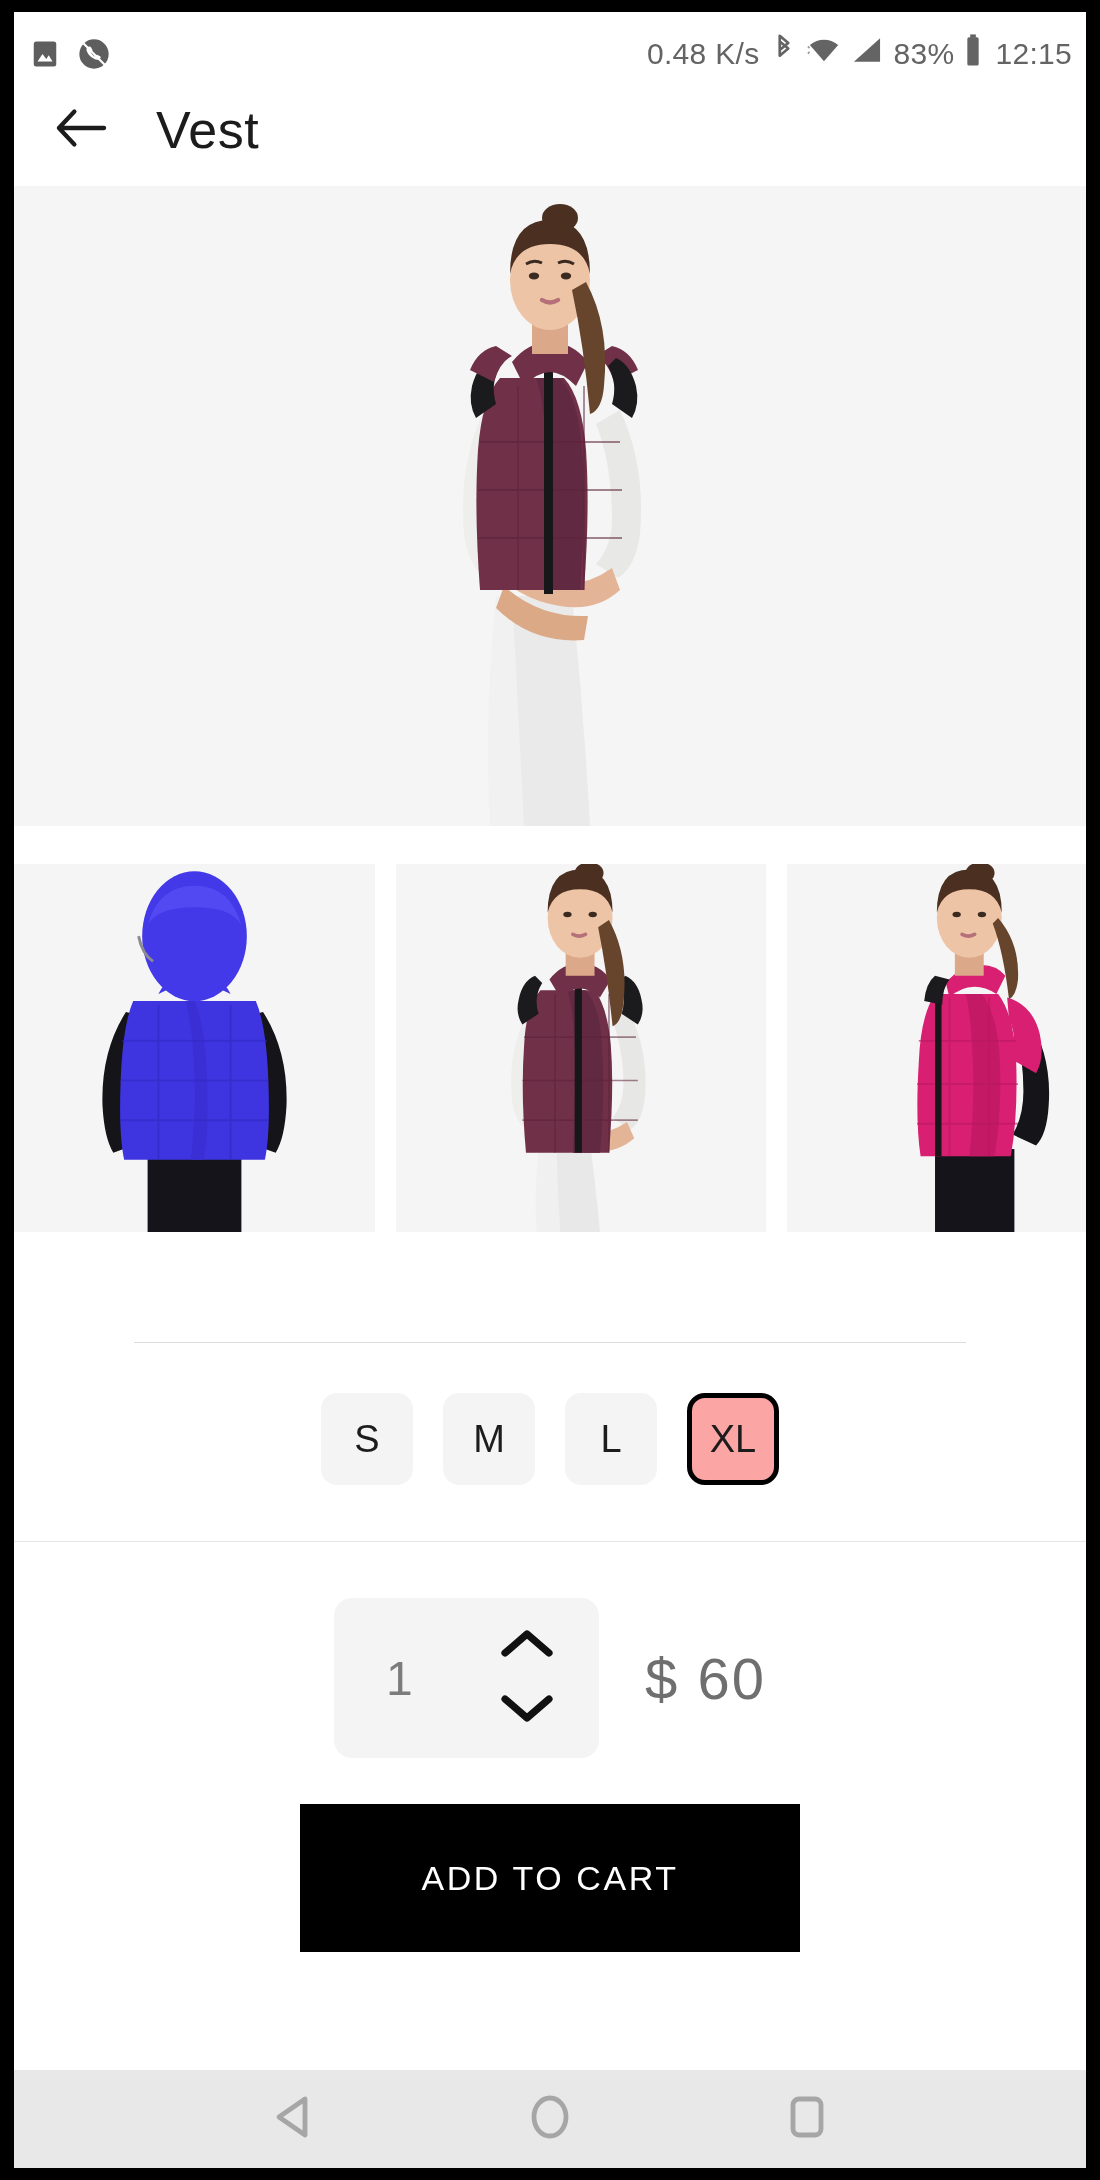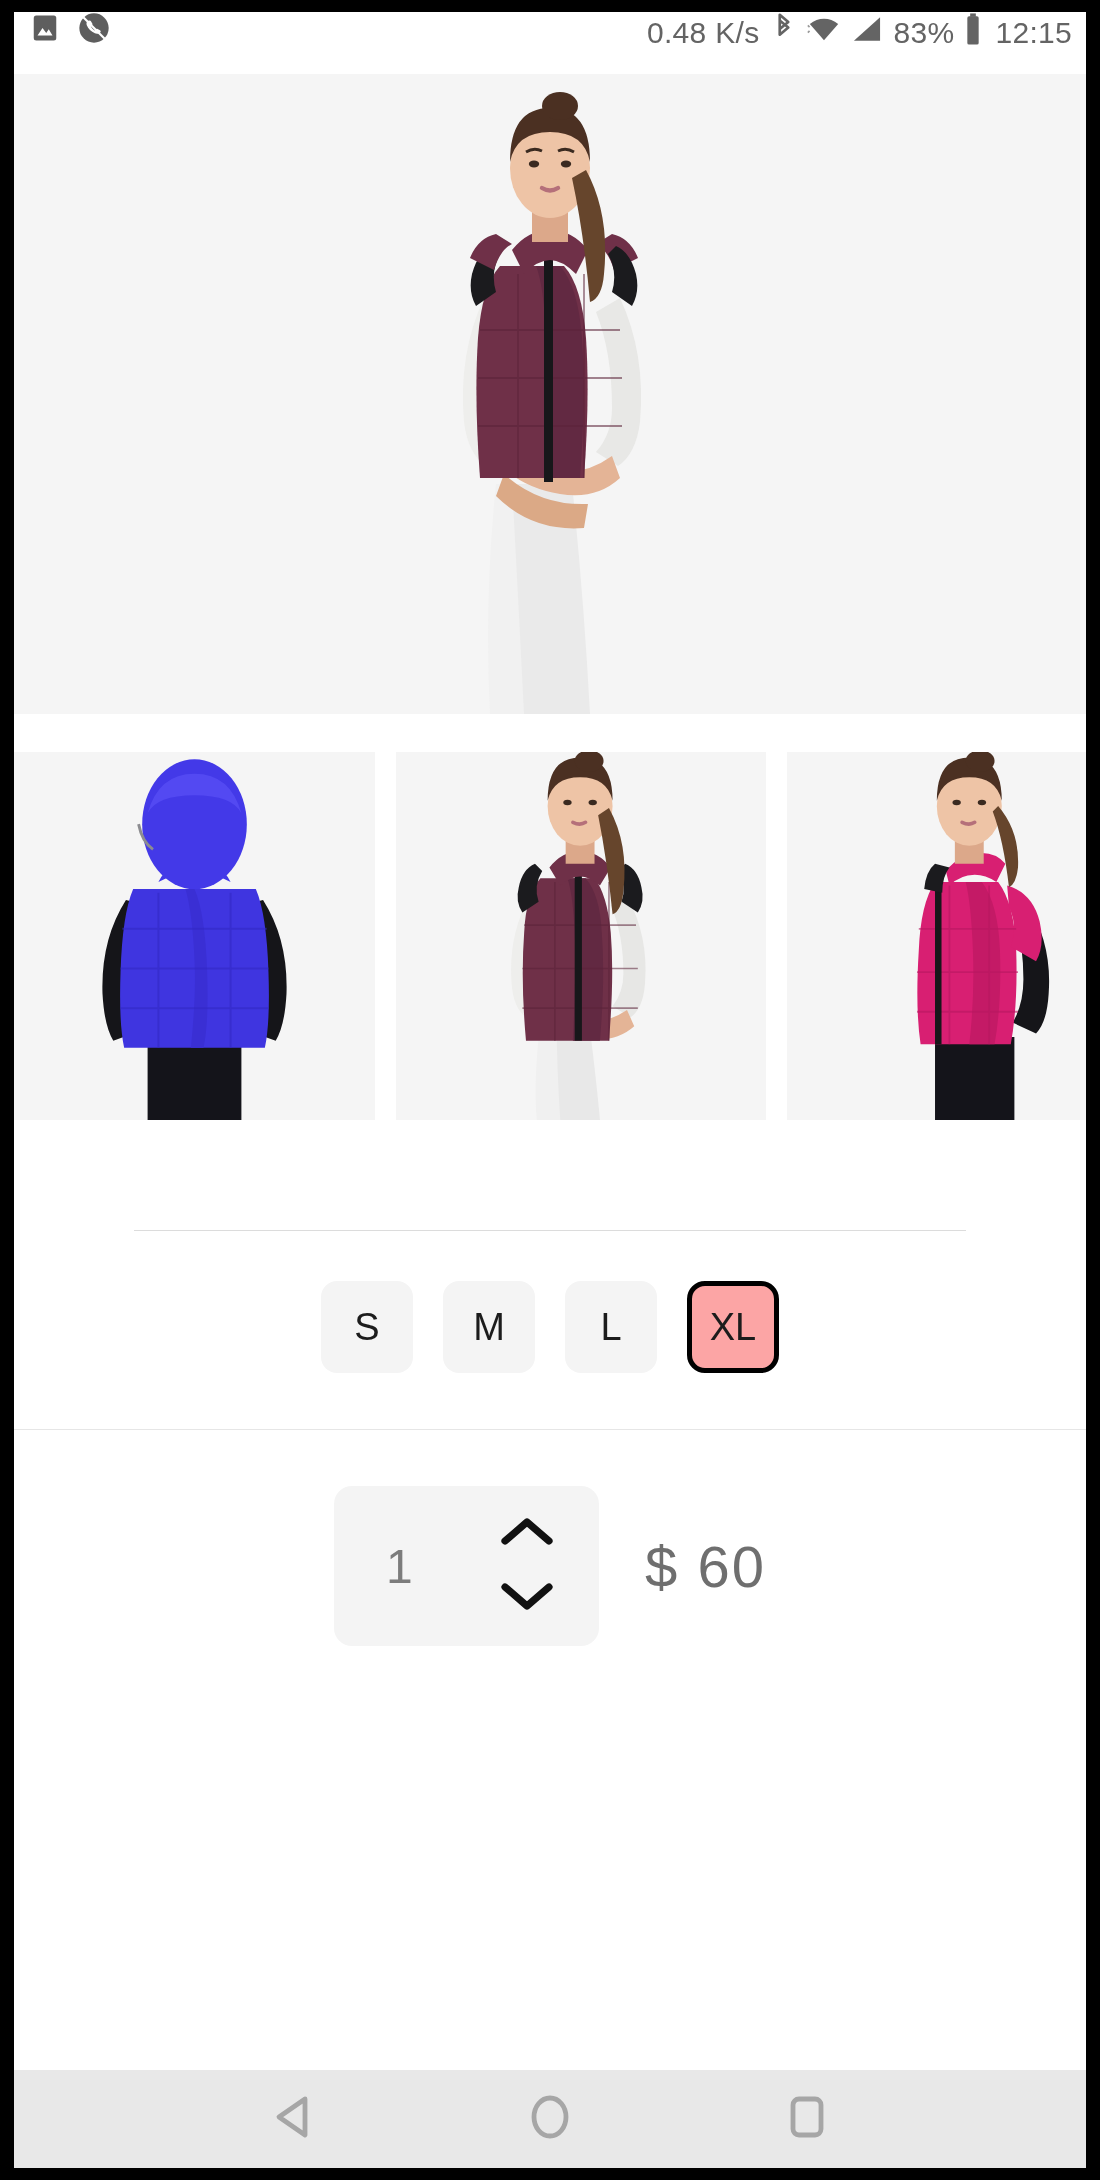--- a/index.html
+++ b/index.html
@@ -13,21 +13,21 @@
     position:absolute;
     left:14px; top:12px;
     width:1072px; height:2156px;
     background:#ffffff;
     overflow:hidden;
   }
 
   
   .statusbar {
     height:62px; width:100%;
-    display:flex; align-items:flex-start;
+    display:flex; align-items:flex-end;
     padding:0 14px 0 16px;
     background:#ffffff;
     color:#5e5e5e;
   }
   .sb-left { display:flex; align-items:center; gap:18px; }
   .sb-right {
     margin-left:auto; display:flex; align-items:center; gap:10px;
     font-size:30px; color:#646464; letter-spacing:0.3px;
   }
   .sb-ico { display:block; }
@@ -190,20 +190,30 @@
       <span class="sb-ico">
         <svg width="18" height="34" viewBox="0 0 12 24">
           <rect x="4" y="1" width="4" height="2.4" fill="#646464"></rect>
           <rect x="2" y="3" width="8" height="20" rx="1.2" fill="#646464"></rect>
         </svg>
       </span>
       <span class="clock">12:15</span>
     </div>
   </div>
 
+  <div class="appbar">
+    <div class="backbtn">
+      <span>
+        <svg width="56" height="46" viewBox="0 0 34 26">
+          <path d="M13 3L3.6 13 13 23M3.6 13H31" fill="none" stroke="#1c1c1c" stroke-width="2.6" stroke-linecap="round" stroke-linejoin="round"></path>
+        </svg>
+      </span>
+    </div>
+    <div class="apptitle">Vest</div>
+  </div>
 
   <div class="hero">
     <svg class="model" width="460" height="640" viewBox="0 0 230 320">
 
       <path d="M88 205 q-6 58 -3 115 l36 0 q3 -60 6 -115 z" fill="#f1f1f1"></path>
       <path d="M126 205 q6 58 9 115 l-33 0 q-3 -60 -6 -115 z" fill="#eaeaea"></path>
 
       <path d="M82 112 q-13 28 -10 62 q2 16 11 22 l11 -7 q-8 -9 -8 -22 q0 -28 8 -48z" fill="#eeeeec"></path>
 
       <path d="M150 112 q13 28 10 62 q-2 16 -11 22 l-11 -7 q8 -9 8 -22 q0 -28 -8 -48z" fill="#e8e8e6"></path>
@@ -357,20 +367,23 @@
         <span>
           <svg width="52" height="30" viewBox="0 0 26 15">
             <path d="M2 2.5L13 12l11-9.5" fill="none" stroke="#111111" stroke-width="3.6" stroke-linecap="round" stroke-linejoin="round"></path>
           </svg>
         </span>
       </span>
     </div>
     <div class="price">$ 60</div>
   </div>
 
+  <div class="cartwrap">
+    <button class="addcart">ADD TO CART</button>
+  </div>
 
   <div class="navbar">
     <div class="navbtn">
       <span>
         <svg width="40" height="44" viewBox="0 0 20 22">
           <path d="M16 2L3 11l13 9z" fill="none" stroke="#a6a6a6" stroke-width="2.4" stroke-linejoin="round"></path>
         </svg>
       </span>
     </div>
     <div class="navbtn">

